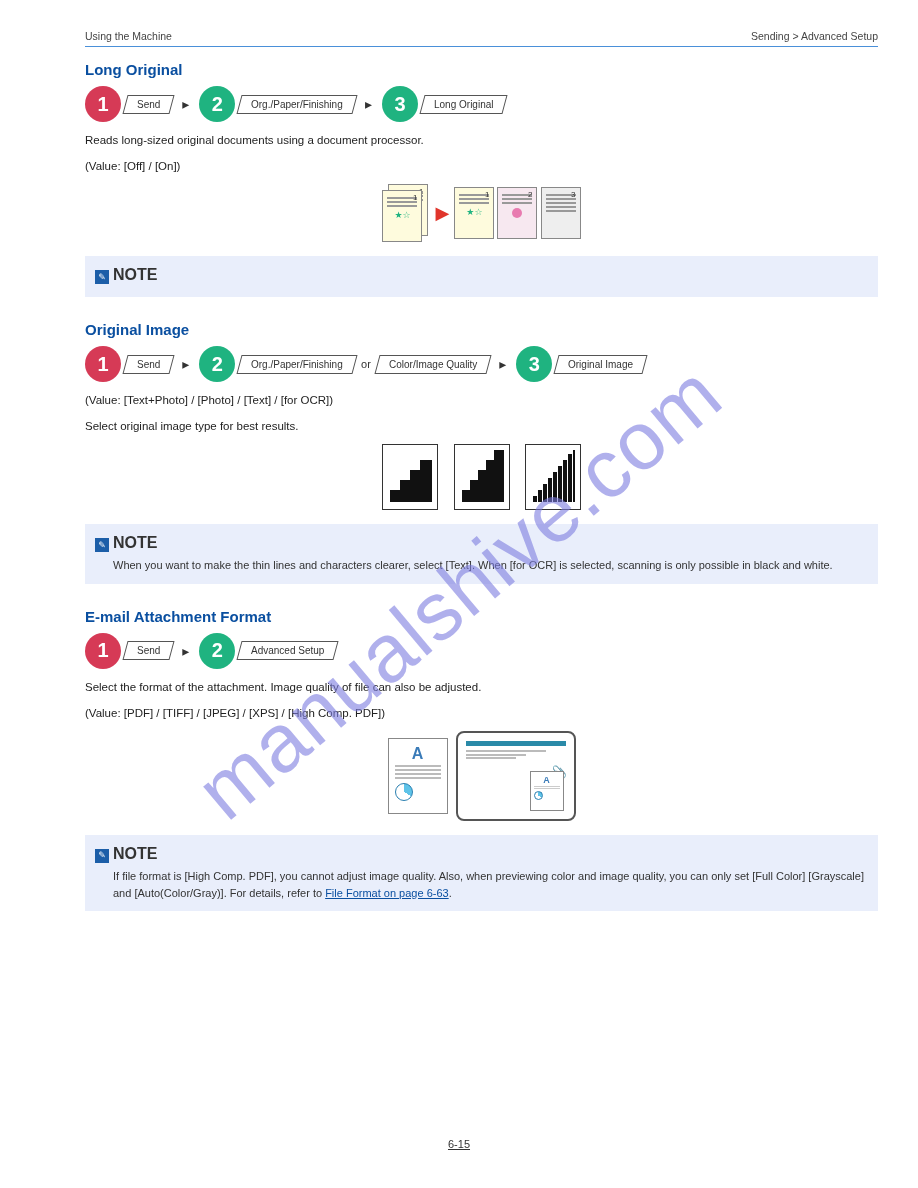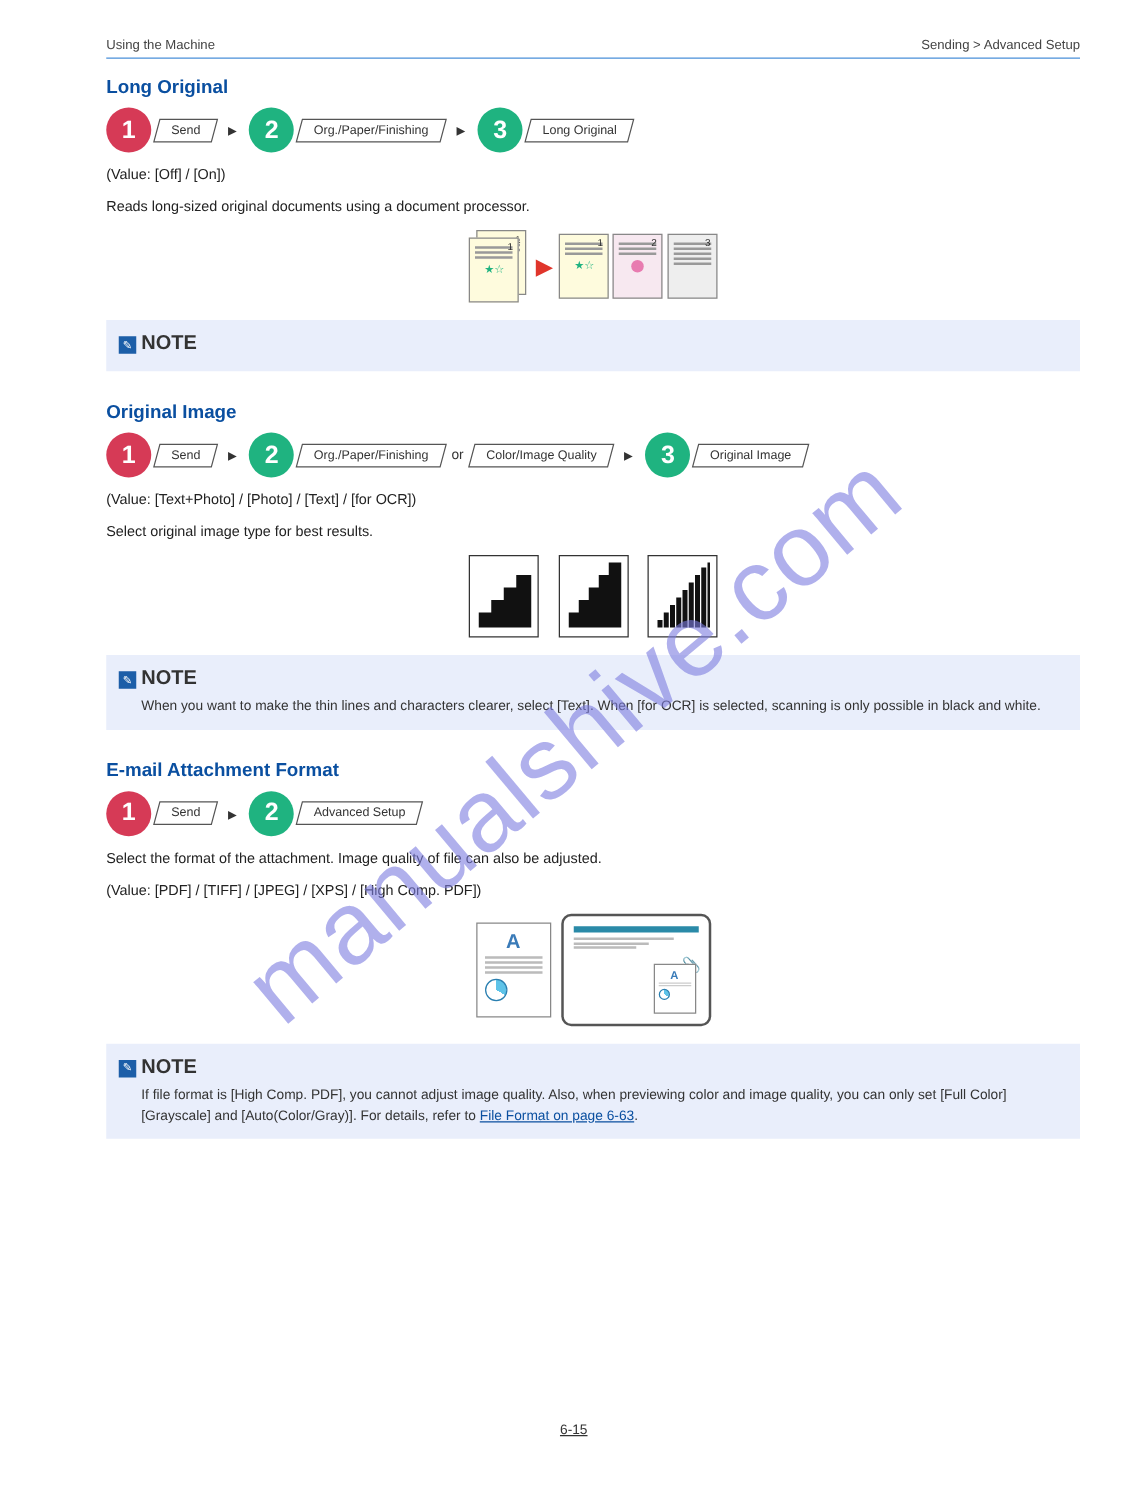--- a/index.html
+++ b/index.html
@@ -7,21 +7,21 @@
     width: 918px;
     height: 1188px;
     background: #fff;
     font-family: Arial, Helvetica, sans-serif;
     font-size: 11px;
     color: #333;
     position: relative;
     overflow: hidden;
   }
   .page {
-    padding: 30px 54px 0 85px;
+    padding: 30px 40px 0 85px;
   }
   .hdr {
     border-bottom: 1px solid #4a90d9;
     padding-bottom: 4px;
     margin-bottom: 14px;
   }
   .hdr-line {
     display: flex;
     justify-content: space-between;
     font-size: 10.5px;
@@ -194,22 +194,22 @@
       <div class="flow-step">
           <span class="dot green">2</span>
           <span class="tab"><span>Org./Paper/Finishing</span></span>
         </div>
       <span class="arrow-sep">▸</span>
       <div class="flow-step">
           <span class="dot green">3</span>
           <span class="tab"><span>Long Original</span></span>
         </div>
     </div>
+    <div class="desc">Reads long-sized original documents using a document processor.</div>
     <div class="desc">(Value: [Off] / [On])</div>
-    <div class="desc">Reads long-sized original documents using a document processor.</div>
 
     <div class="graphic">
       <span class="stack">
         <span class="mini-page" style="left:6px;top:0;">
             <span class="num">1</span>
             <div class="ln"></div>
             <div class="ln"></div>
             <div class="ln"></div>
             <div class="stars">★☆</div>
           </span>

